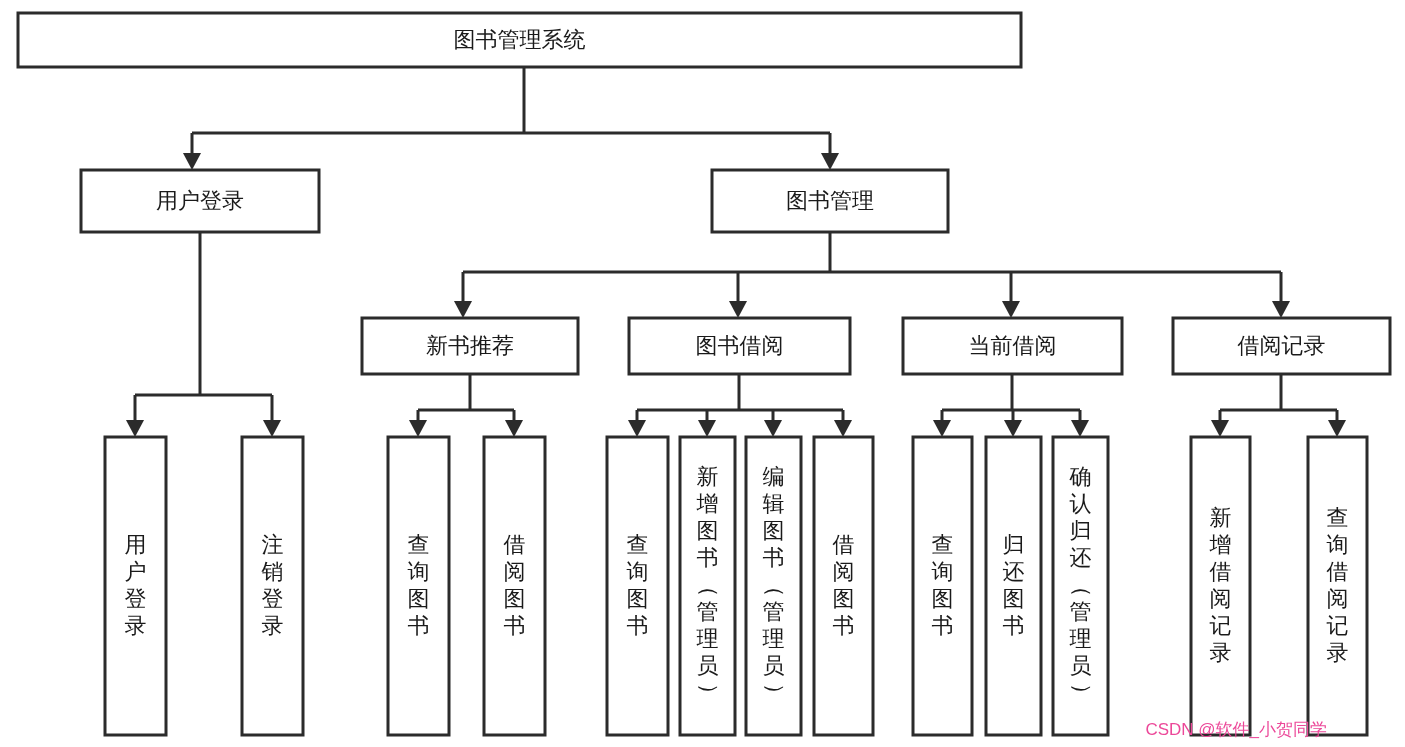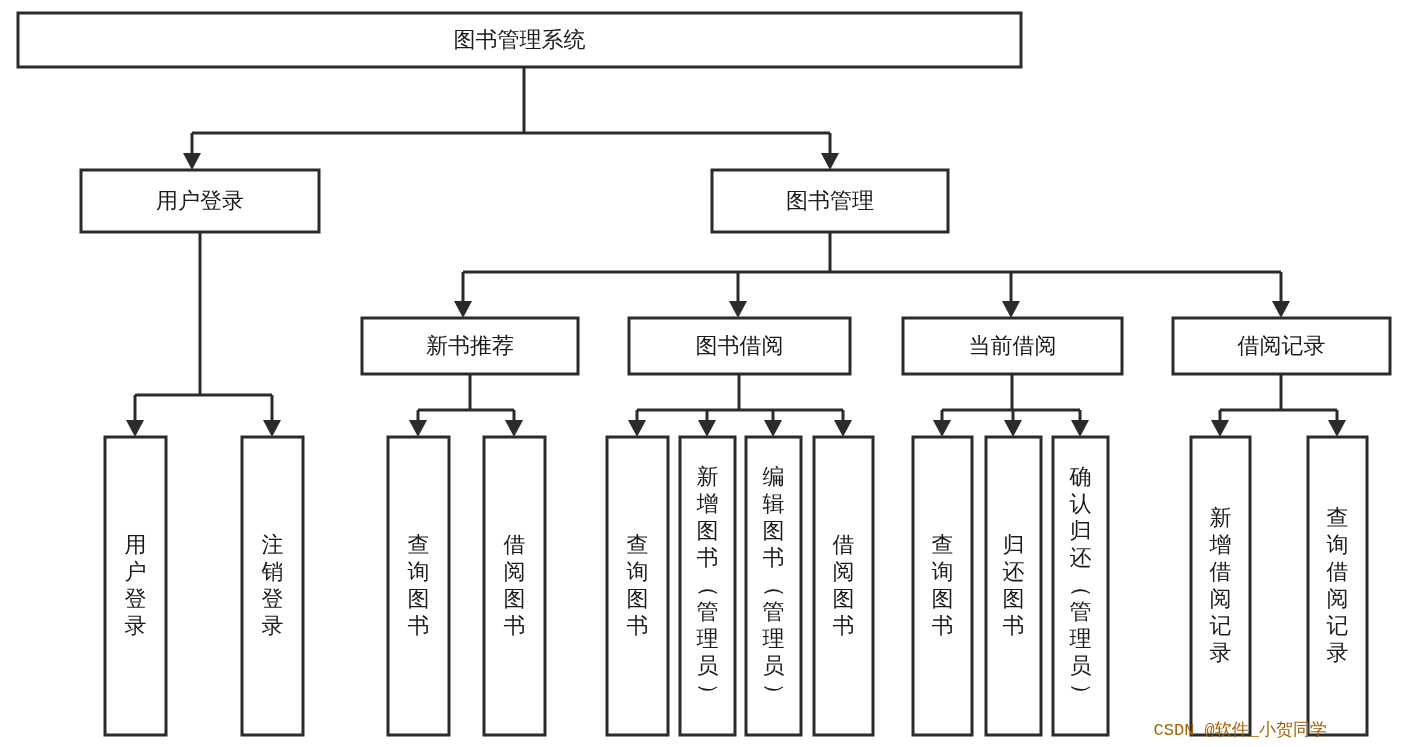--- a/index.html
+++ b/index.html
@@ -45,23 +45,23 @@
     font-family: "DejaVu Sans", "Liberation Sans", sans-serif;
     font-size: 22px;
     fill: #1a1a1a;
     text-anchor: middle;
     dominant-baseline: middle;
   }
   .watermark {
     position: absolute;
     right: 10px;
     bottom: 6px;
-    font-family: Liberation Mono, monospace;
+    font-family: Liberation Sans, sans-serif;
     font-size: 17px;
-    color: #a16207;
+    color: #ec4899;
     white-space: nowrap;
     pointer-events: none;
   }
 </style>
 </head>
 <body>
 
 <div id="diagram-root">
   <svg class="diagram" viewBox="0 0 1405 747" xmlns="http://www.w3.org/2000/svg">
     <g id="connector-layer">

